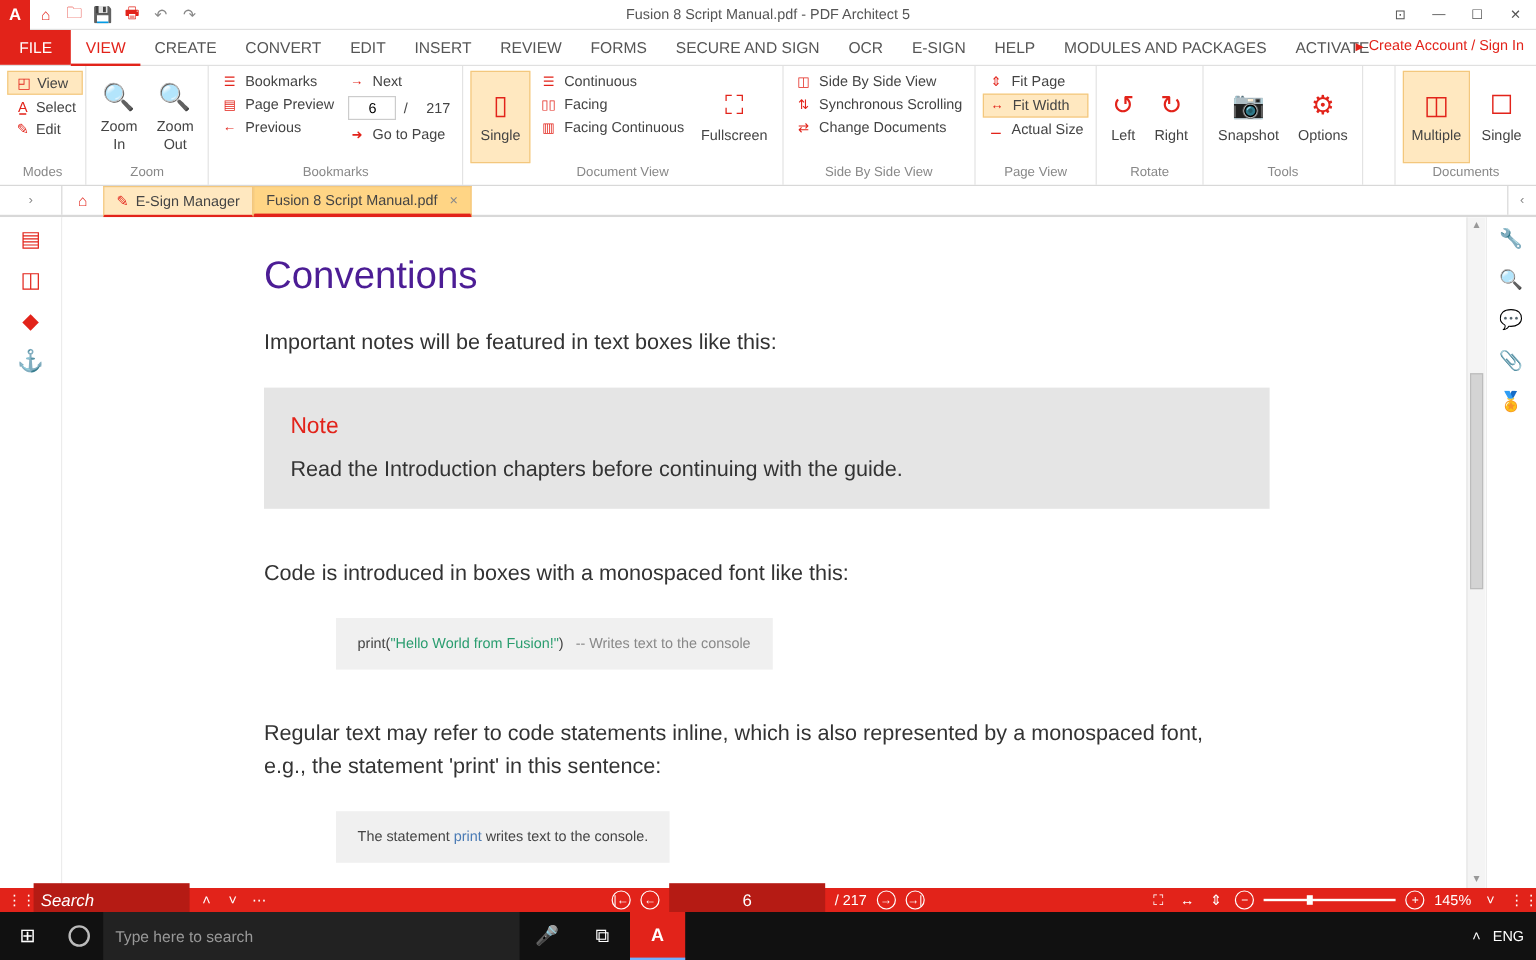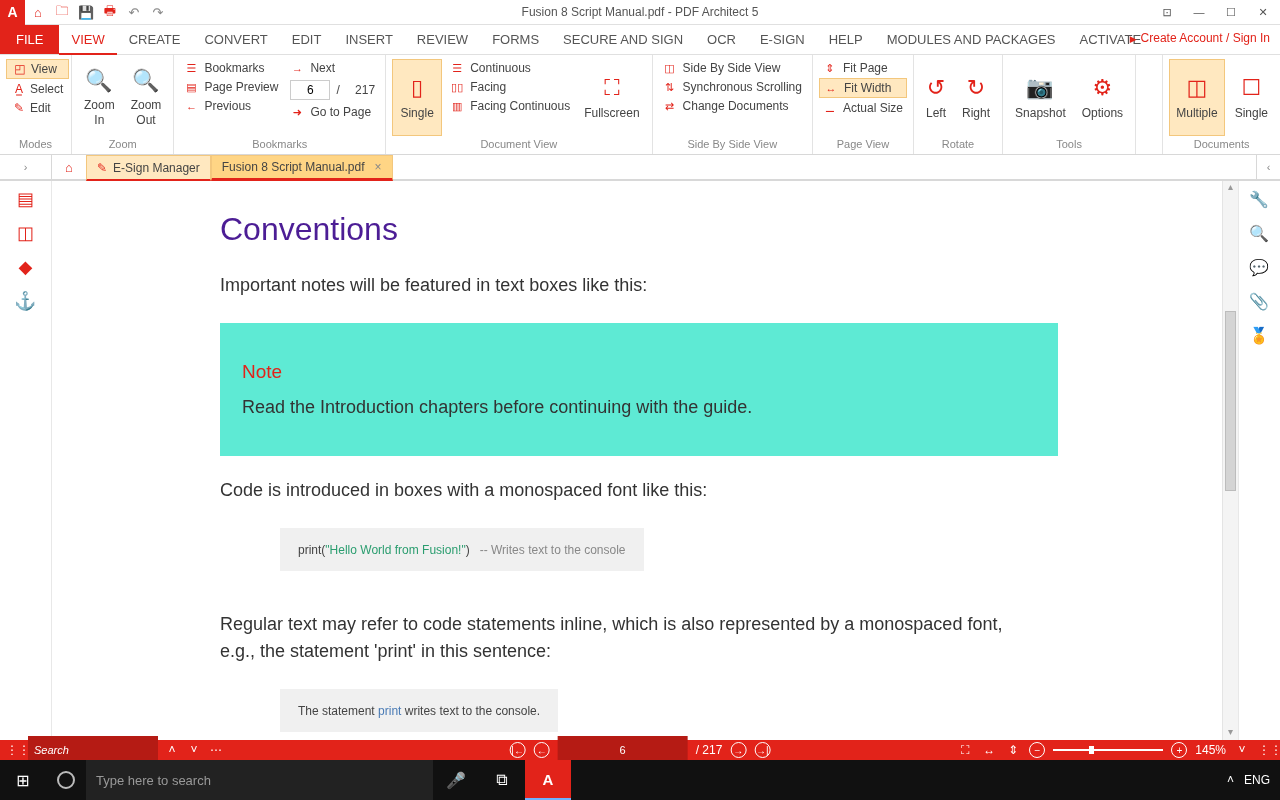--- a/index.html
+++ b/index.html
@@ -53,34 +53,34 @@
 
 .main { position: absolute; top: 181px; left: 0; right: 0; bottom: 60px; display: flex; }
 .leftpanel { width: 52px; background: #fff; border-right: 1px solid #e8e8e8; display: flex; flex-direction: column; align-items: center; padding-top: 6px; gap: 10px; }
 .lp-ic { width: 32px; height: 24px; color: #e2231a; font-size: 18px; display: flex; align-items: center; justify-content: center; }
 .rightpanel { width: 42px; background: #fff; border-left: 1px solid #e8e8e8; display: flex; flex-direction: column; align-items: center; padding-top: 6px; gap: 10px; }
 .rp-ic { width: 28px; height: 24px; color: #e2231a; font-size: 16px; display: flex; align-items: center; justify-content: center; }
 .docarea { flex: 1; background: #fff; position: relative; overflow: hidden; }
 .page { padding: 30px 200px 0 168px; color: #333; }
 .page h1 { color: #4c1d95; font-size: 32px; font-weight: 400; margin-bottom: 24px; }
 .page p { font-size: 18px; line-height: 1.5; color: #333; margin-bottom: 24px; font-weight: 300; }
-.notebox { background: #5eead4; padding: 38px 22px; margin-bottom: 21px; margin-right: -20px; }
+.notebox { background: #e5e5e5; padding: 22px 22px; margin-bottom: 40px; margin-right: -20px; }
 .notebox .nt { color: #e2231a; font-size: 19px; margin-bottom: 14px; }
 .notebox .nb { font-size: 18px; color: #333; font-weight: 400; }
 pre.code { background: #f0f0f0; padding: 12px 18px; font-family: "Consolas","Courier New",monospace; font-size: 17px; color: #444; margin-left: 60px; display: inline-block; margin-bottom: 40px; }
 pre.code .s { color: #2a9d6f; }
 pre.code .k { color: #4a7bb5; }
 pre.code .c { color: #888; margin-top: 20px; }
 .vscroll { position: absolute; right: 0; top: 0; bottom: 0; width: 16px; background: #f4f4f4; border-left: 1px solid #e4e4e4; }
 .vthumb { position: absolute; left: 2px; right: 2px; top: 130px; height: 180px; background: #d4d4d4; border: 1px solid #bcbcbc; }
 .varrow { position: absolute; left: 0; right: 0; height: 14px; text-align: center; color: #999; font-size: 10px; }
 
 
 .redbar { position: absolute; left: 0; right: 0; bottom: 40px; height: 20px; background: #e2231a; display: flex; align-items: center; color: #fff; font-size: 11px; padding: 0 6px; gap: 6px; }
-.redbar input { width: 130px; height: 28px; background: #b51b14; border: none; color: #fff; padding: 0 6px; font-size: 11px; }
+.redbar input { width: 130px; height: 28px; background: #b51b14; border: none; color: #fff; padding: 0 6px; font-size: 14px; }
 .redbar input::placeholder { color: #fff; font-style: italic; }
 .redbar .ic { width: 16px; text-align: center; font-size: 12px; }
 .redbar .circ { width: 16px; height: 16px; border: 1px solid #fff; border-radius: 50%; display: flex; align-items: center; justify-content: center; font-size: 10px; }
 .pagefield { width: 50px; height: 16px; background: #fff; color: #333; border: none; text-align: center; font-size: 11px; }
 .centergrp { position: absolute; left: 50%; transform: translateX(-50%); display: flex; align-items: center; gap: 8px; }
 .rightgrp { margin-left: auto; display: flex; align-items: center; gap: 8px; }
 .zoomtrack { width: 110px; height: 2px; background: #fff; position: relative; }
 .zoomthumb { position: absolute; top: -3px; left: 36px; width: 5px; height: 8px; background: #fff; }
 
 

